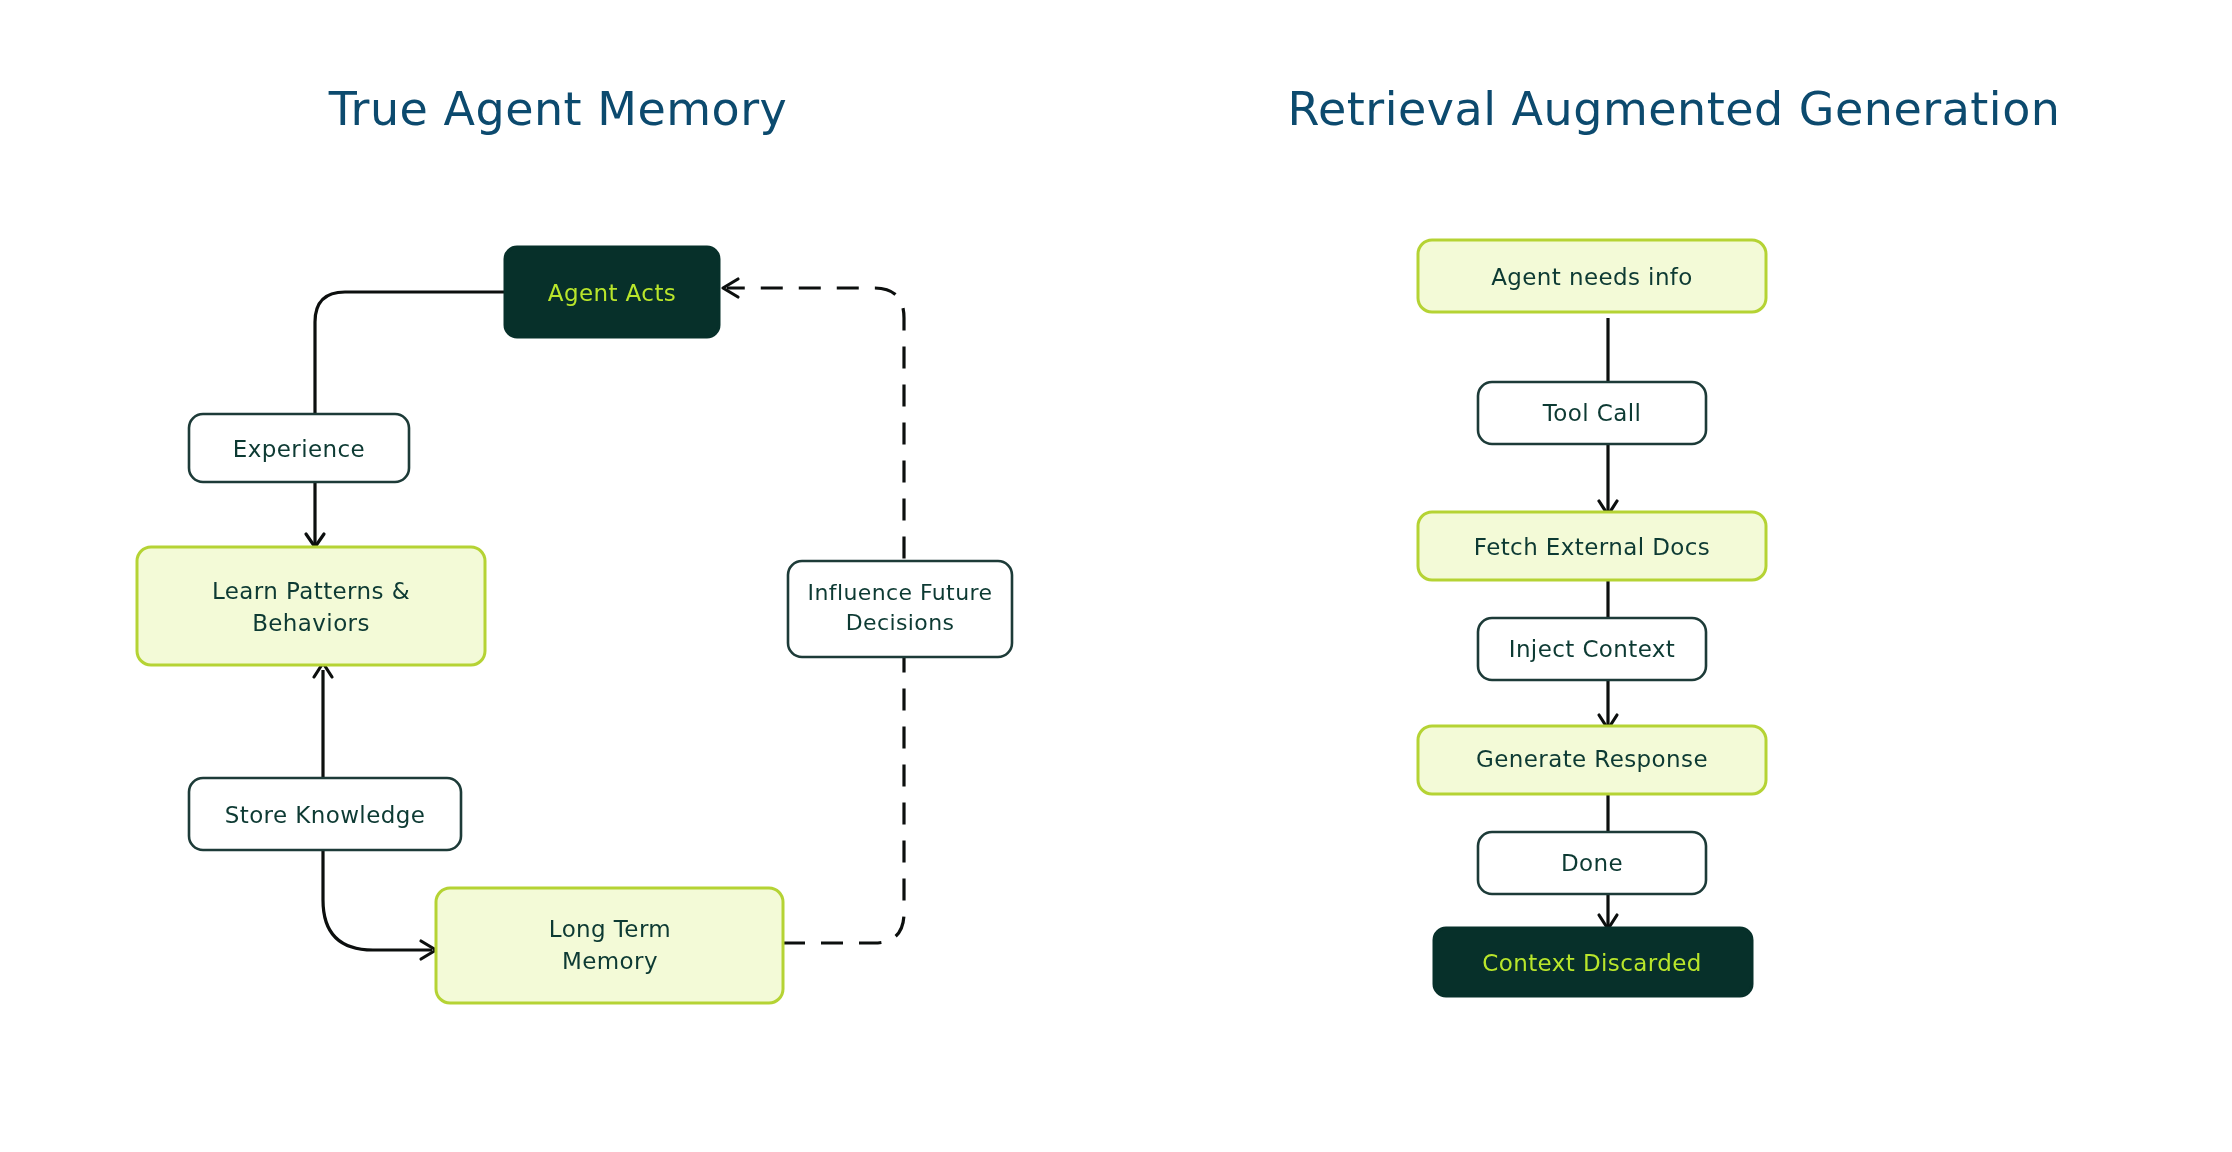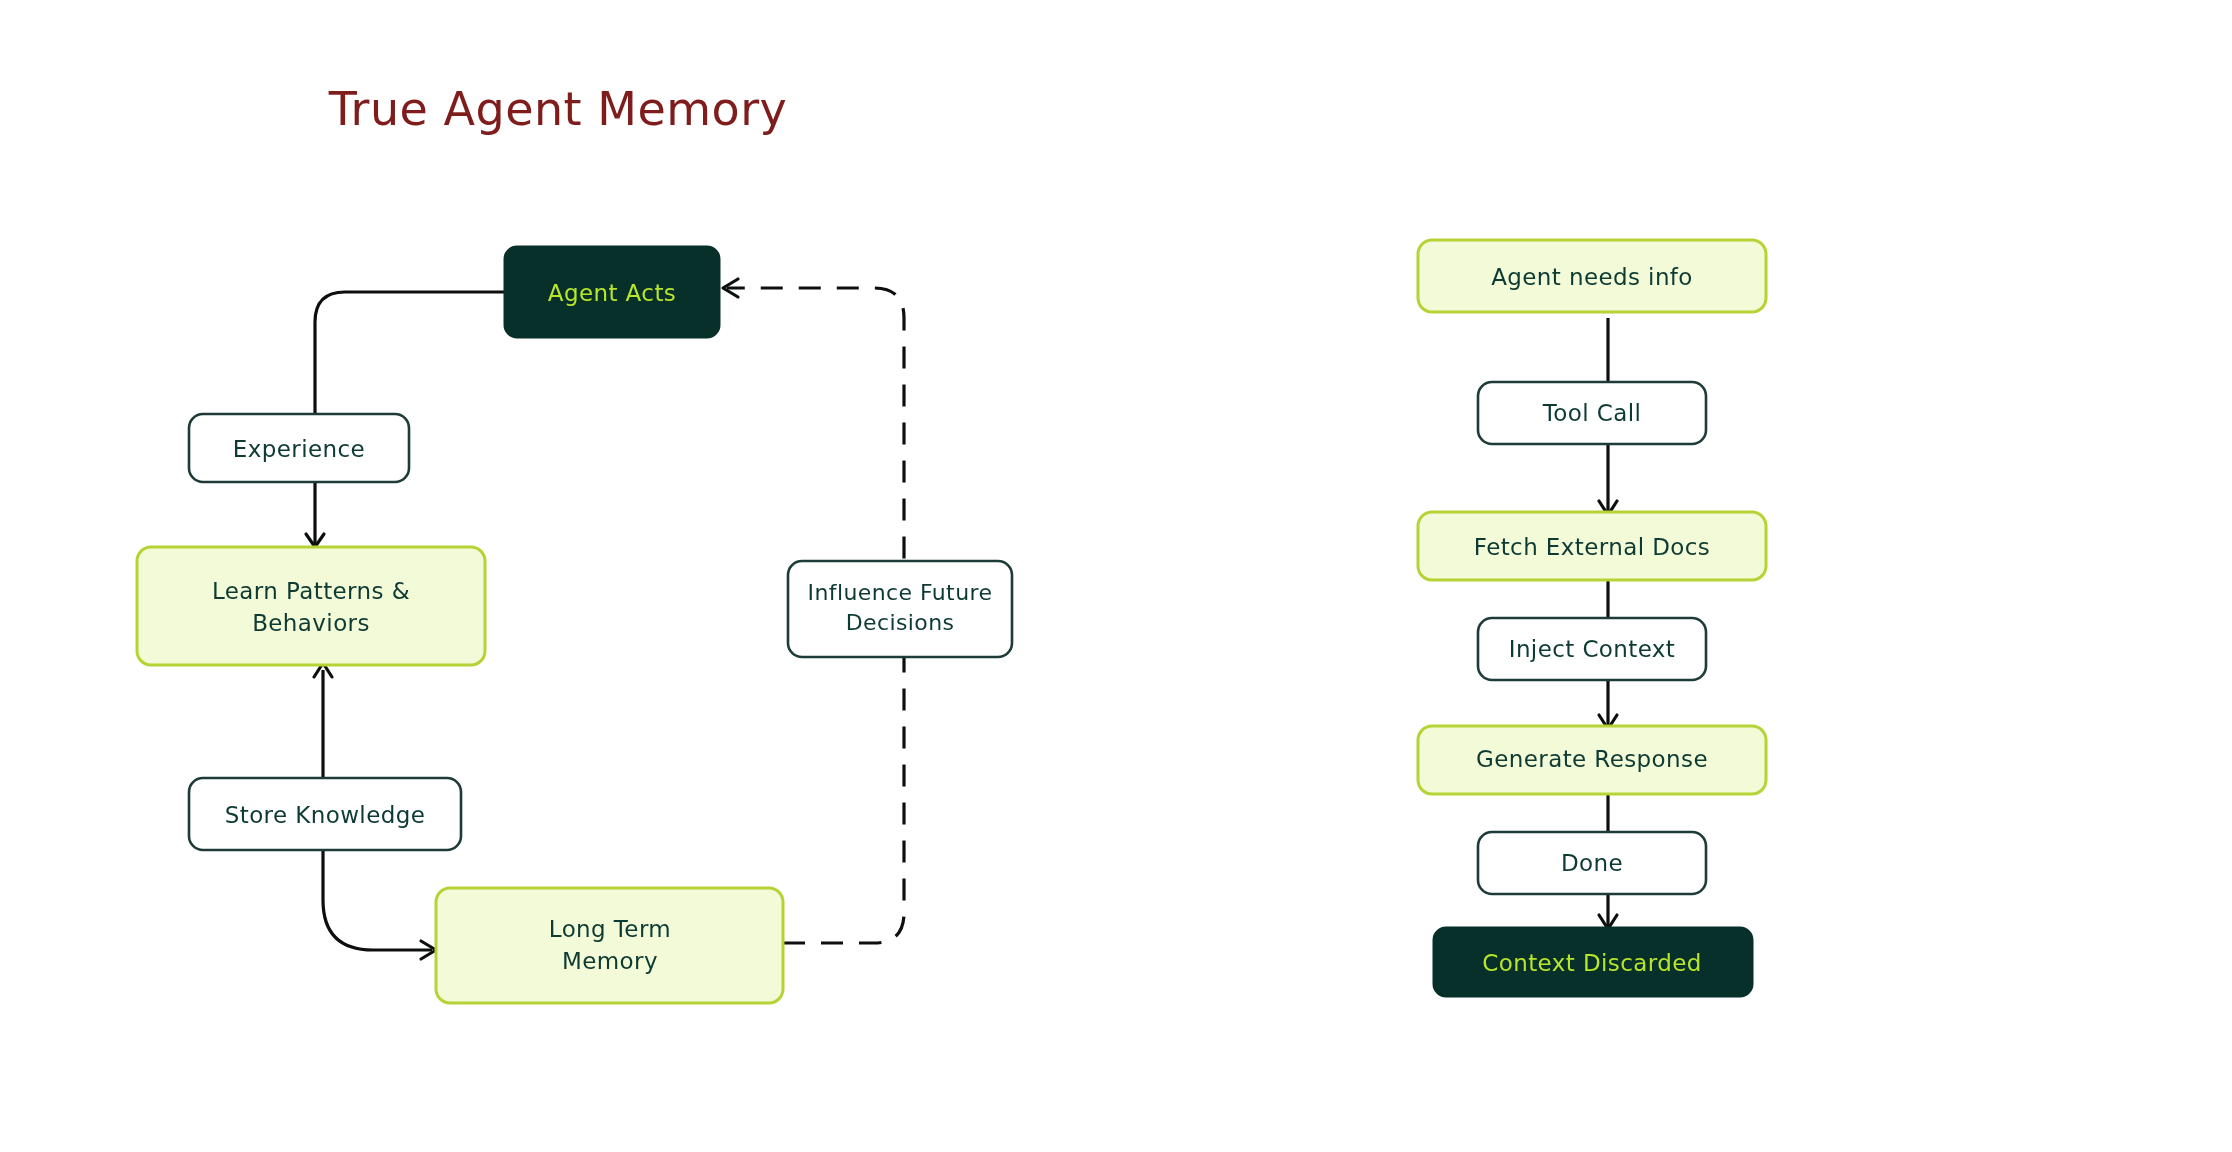--- a/index.html
+++ b/index.html
@@ -29,21 +29,21 @@
   #panel-rag    { left: 1116px; width: 1116px; }
 
   .panel-title {
     position: absolute;
     top: 82px;
     width: 100%;
     text-align: center;
     font-size: 46px;
     font-weight: 400;
     letter-spacing: 0.5px;
-    color: #7f1d1d;
+    color: #0c4a6e;
     font-family: "DejaVu Sans", "Liberation Sans", sans-serif;
   }
 
   svg.flow {
     position: absolute;
     inset: 0;
     width: 100%;
     height: 100%;
     overflow: visible;
   }
@@ -150,20 +150,21 @@
         <rect class="node-rect-plain" x="788" y="561" width="224" height="96" rx="14" ry="14"></rect>
         <text class="node-text small" x="900" y="594">Influence Future</text>
         <text class="node-text small" x="900" y="624">Decisions</text>
       </g>
 
     </svg>
   </div>
 
   <div class="panel" id="panel-rag">
 
+    <div class="panel-title">Retrieval Augmented Generation</div>
 
     <svg class="flow" viewBox="0 0 1116 1152">
 
       <path class="edge-line" d="M 492 318 L 492 512"></path>
       <path class="arrow-head" d="M 483 501 L 492 515 L 501 501"></path>
 
       <path class="edge-line" d="M 492 578 L 492 726"></path>
       <path class="arrow-head" d="M 483 715 L 492 729 L 501 715"></path>
 
       <path class="edge-line" d="M 492 788 L 492 926"></path>

